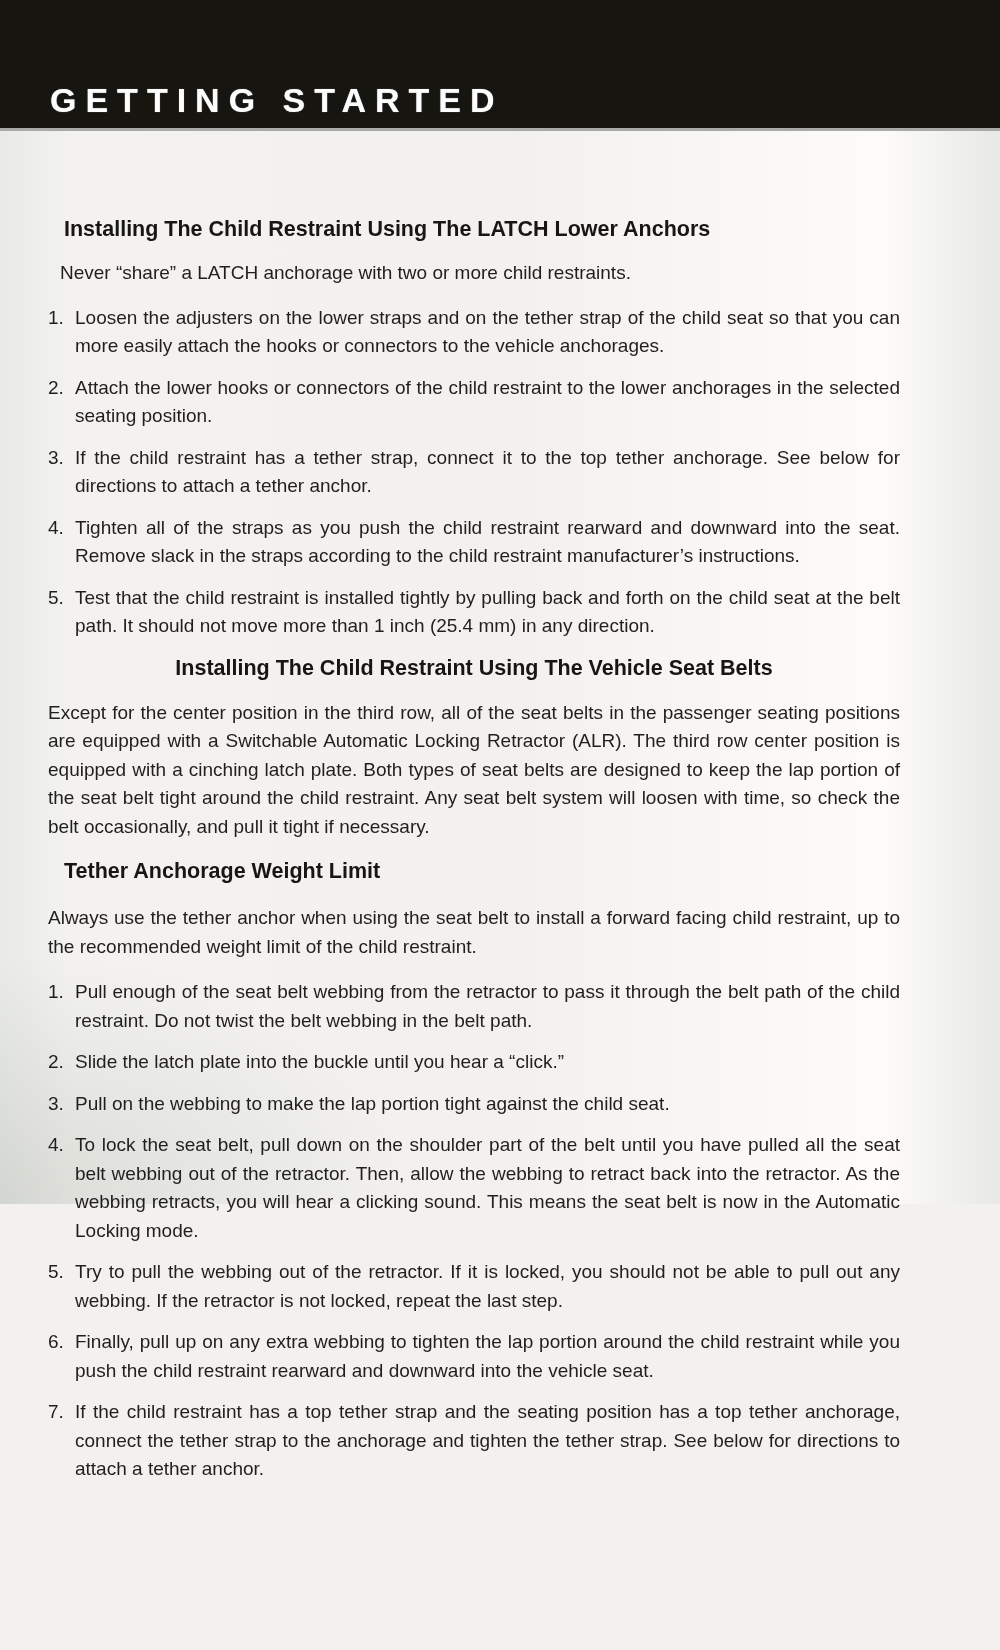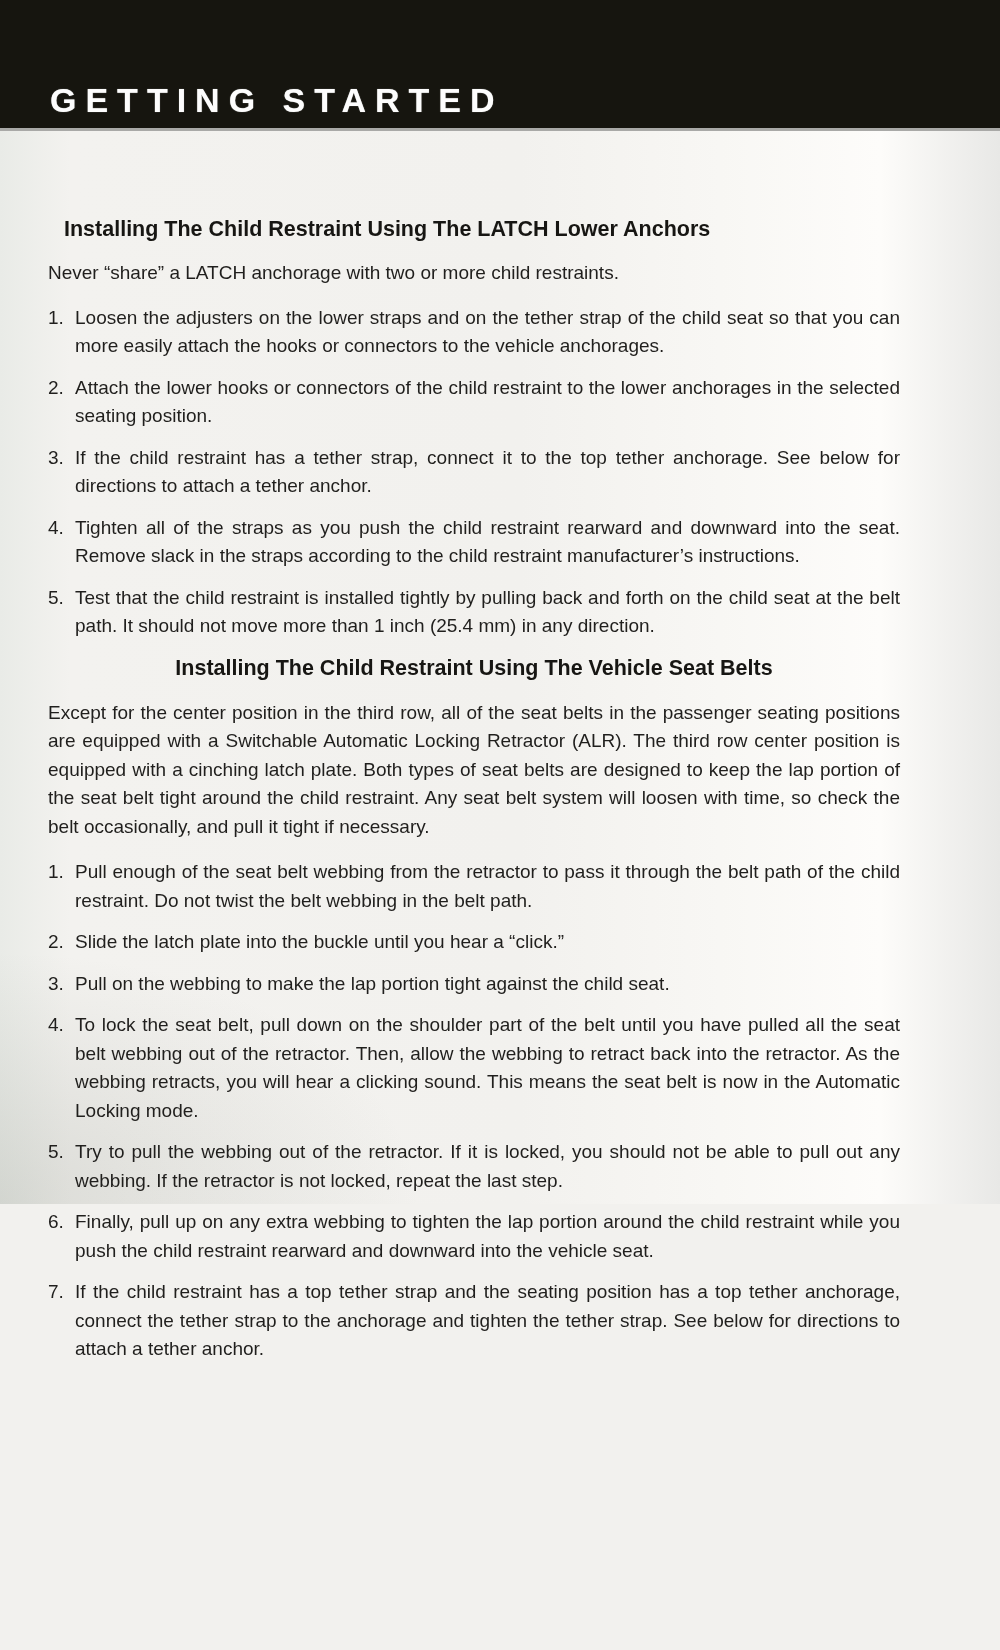--- a/index.html
+++ b/index.html
@@ -50,21 +50,21 @@
   .h-latch  { margin-top: 85px !important; }
   .h-belts  { margin-top: 14px !important; text-align: center; }
   .h-tether { margin-top: 17px !important; }
   .h-alr    { margin-top: 15px !important; }
   .note-label {
     margin: 24px 0 0 0;
     font-weight: 700;
     font-size: 20px;
     color: #171613;
   }
-  .note-text { margin: 2px 0 0 0; }
+  .note-text { margin: 2px 0 0 12px; }
   .body-para {
     text-align: justify;
     hyphens: none;
   }
   .para-belts  { margin: 17px 0 15px 0; }
   .para-tether { margin: 19px 0 0 0; }
   ol.steps {
     list-style: none;
     margin: 16px 0 0 0;
     padding: 0;
@@ -125,20 +125,22 @@
       </li>
       <li>
         <span class="num">5.</span>
         <span class="txt">Test that the child restraint is installed tightly by pulling back and forth on the child seat at the belt path. It should not move more than 1 inch (25.4 mm) in any direction.</span>
       </li>
     </ol>
 
     <h2 class="h-belts">Installing The Child Restraint Using The Vehicle Seat Belts</h2>
     <p class="body-para para-belts">Except for the center position in the third row, all of the seat belts in the passenger seating positions are equipped with a Switchable Automatic Locking Retractor (ALR). The third row center position is equipped with a cinching latch plate. Both types of seat belts are designed to keep the lap portion of the seat belt tight around the child restraint. Any seat belt system will loosen with time, so check the belt occasionally, and pull it tight if necessary.</p>
 
+    <h2 class="h-tether">Tether Anchorage Weight Limit</h2>
+    <p class="body-para para-tether">Always use the tether anchor when using the seat belt to install a forward facing child restraint, up to the recommended weight limit of the child restraint.</p>
 
 
     <ol class="steps alr">
       <li>
         <span class="num">1.</span>
         <span class="txt">Pull enough of the seat belt webbing from the retractor to pass it through the belt path of the child restraint. Do not twist the belt webbing in the belt path.</span>
       </li>
       <li>
         <span class="num">2.</span>
         <span class="txt">Slide the latch plate into the buckle until you hear a “click.”</span>

